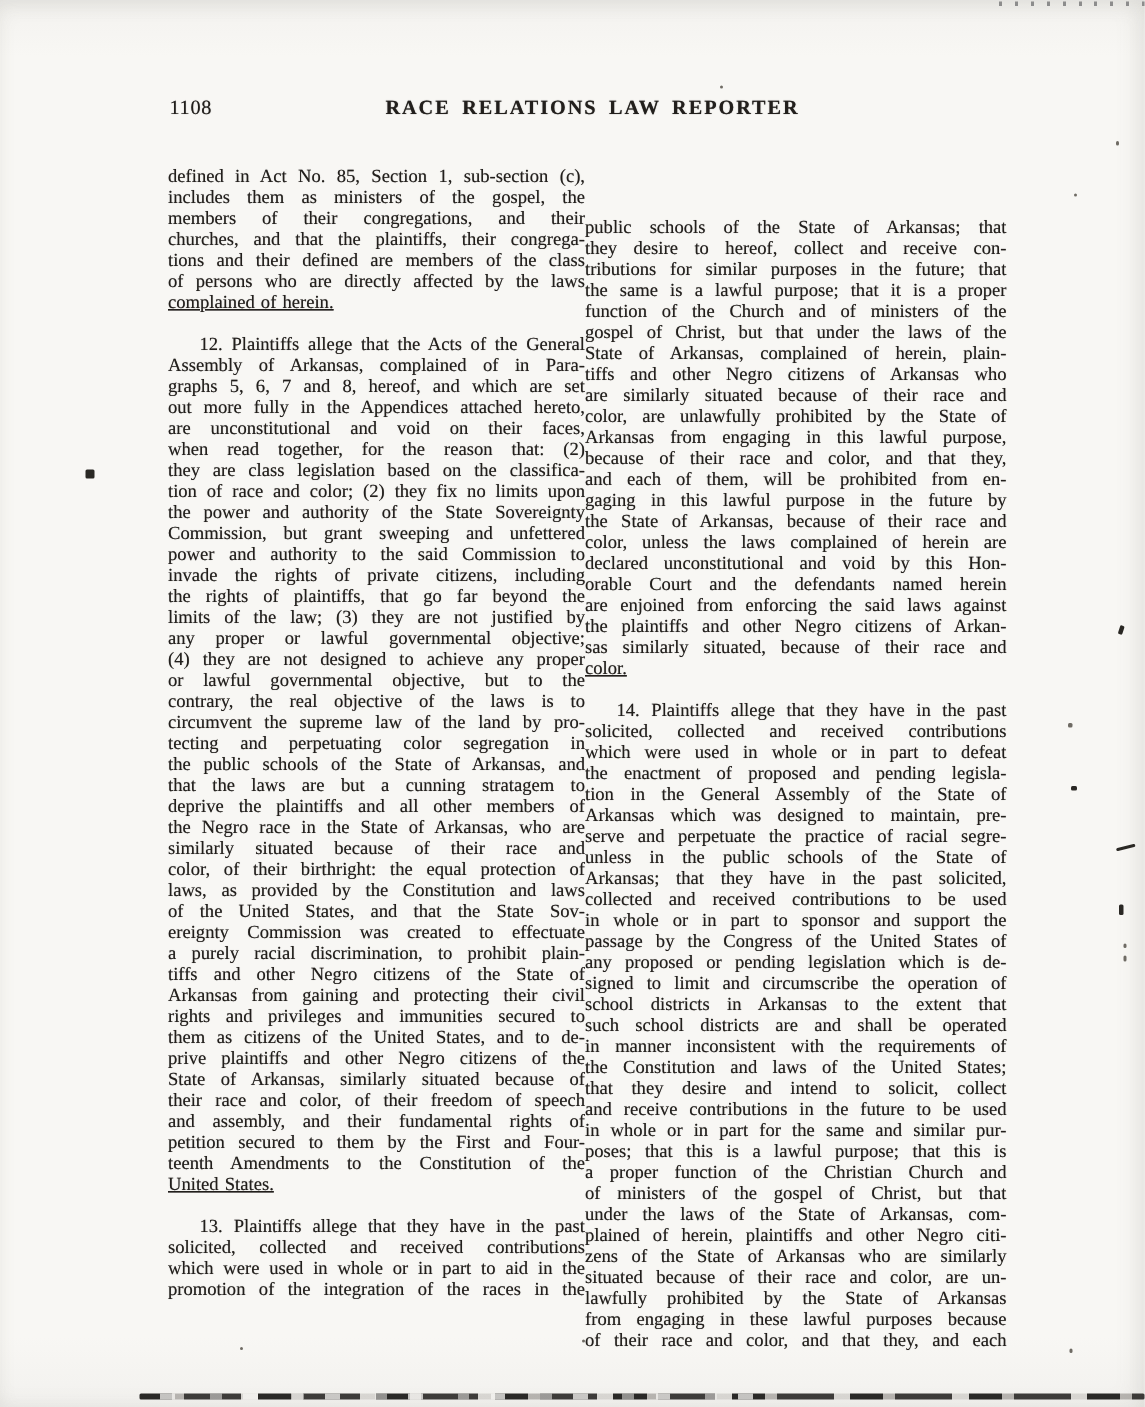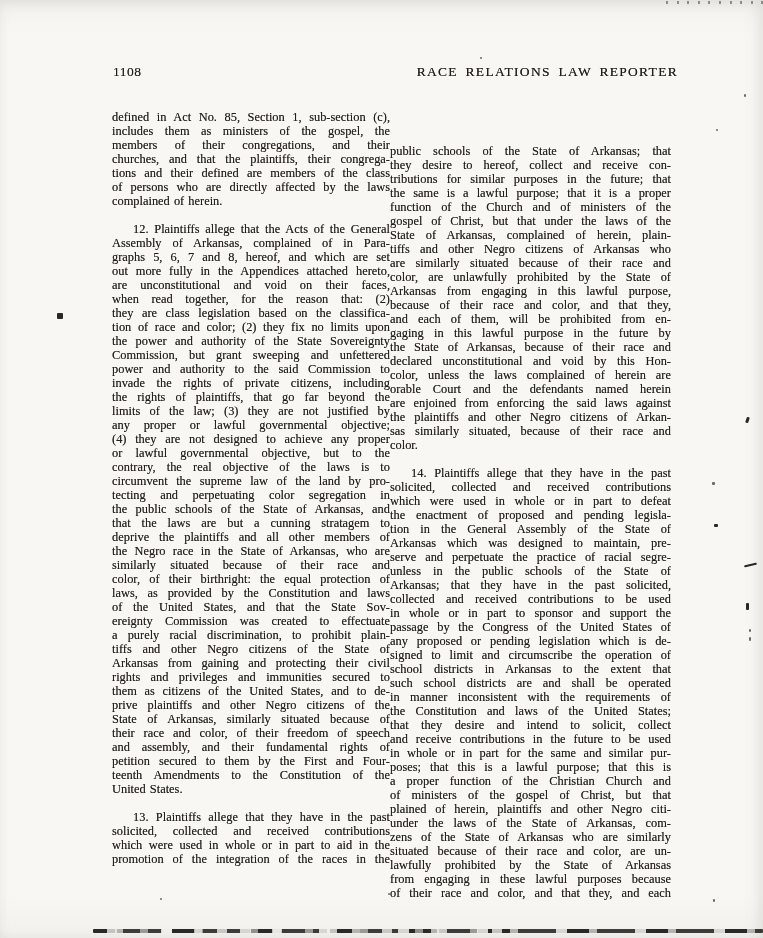--- a/index.html
+++ b/index.html
@@ -23,45 +23,46 @@
     height: 16px;
   }
   .page-number {
     position: absolute; left: 1px; top: 0;
     font-size: 13.5px;
     letter-spacing: 0.5px;
     text-shadow: 0 0 0.5px rgba(30,28,26,0.65);
   }
   .header-title {
     position: absolute; left: 0; right: 0; top: 0;
-    text-align: right;
+    text-align: center;
     font-size: 13.5px;
     letter-spacing: 1.3px;
     word-spacing: 3px;
     text-shadow: 0 0 0.6px rgba(30,28,26,0.75);
+    font-weight: bold;
   }
   
   .columns {
     position: absolute;
     left: 112px; top: 110px;
     display: flex;
     gap: 0;
   }
   .col { width: 278px; }
   .block + .block { margin-top: 14px; }
   .line {
     font-size: 12.4px;
     line-height: 14px;
     word-spacing: 1px;
     text-align: justify;
     text-align-last: justify;
     white-space: normal;
     text-shadow: 0 0 0.45px rgba(32,29,26,0.6);
   }
-  .line.end { text-align-last: left; }
+  .line.end { text-align-last: left; text-decoration: underline; }
   .line.first-indent { padding-left: 21px; }
   
   .perforation-dots {
     position: absolute;
     top: 1px; left: 666px; right: 0; height: 3px;
     background: repeating-linear-gradient(90deg, #8d8d8d 0 2px, transparent 2px 10.6px);
   }
   .bottom-streak {
     position: absolute;
     left: 93px; right: 0; top: 929px; height: 4px;
@@ -181,22 +182,22 @@
         <div class="line">gospel of Christ, but that under the laws of the</div>
         <div class="line">State of Arkansas, complained of herein, plain-</div>
         <div class="line">tiffs and other Negro citizens of Arkansas who</div>
         <div class="line">are similarly situated because of their race and</div>
         <div class="line">color, are unlawfully prohibited by the State of</div>
         <div class="line">Arkansas from engaging in this lawful purpose,</div>
         <div class="line">because of their race and color, and that they,</div>
         <div class="line">and each of them, will be prohibited from en-</div>
         <div class="line">gaging in this lawful purpose in the future by</div>
         <div class="line">the State of Arkansas, because of their race and</div>
+        <div class="line">color, unless the laws complained of herein are</div>
         <div class="line">declared unconstitutional and void by this Hon-</div>
-        <div class="line">color, unless the laws complained of herein are</div>
         <div class="line">orable Court and the defendants named herein</div>
         <div class="line">are enjoined from enforcing the said laws against</div>
         <div class="line">the plaintiffs and other Negro citizens of Arkan-</div>
         <div class="line">sas similarly situated, because of their race and</div>
         <div class="line end">color.</div>
       </div>
       <div class="block">
         <div class="line first-indent">14. Plaintiffs allege that they have in the past</div>
         <div class="line">solicited, collected and received contributions</div>
         <div class="line">which were used in whole or in part to defeat</div>
@@ -214,22 +215,22 @@
         <div class="line">school districts in Arkansas to the extent that</div>
         <div class="line">such school districts are and shall be operated</div>
         <div class="line">in manner inconsistent with the requirements of</div>
         <div class="line">the Constitution and laws of the United States;</div>
         <div class="line">that they desire and intend to solicit, collect</div>
         <div class="line">and receive contributions in the future to be used</div>
         <div class="line">in whole or in part for the same and similar pur-</div>
         <div class="line">poses; that this is a lawful purpose; that this is</div>
         <div class="line">a proper function of the Christian Church and</div>
         <div class="line">of ministers of the gospel of Christ, but that</div>
+        <div class="line">under the laws of the State of Arkansas, com-</div>
         <div class="line">plained of herein, plaintiffs and other Negro citi-</div>
-        <div class="line">under the laws of the State of Arkansas, com-</div>
         <div class="line">zens of the State of Arkansas who are similarly</div>
         <div class="line">situated because of their race and color, are un-</div>
         <div class="line">lawfully prohibited by the State of Arkansas</div>
         <div class="line">from engaging in these lawful purposes because</div>
         <div class="line">of their race and color, and that they, and each</div>
       </div>
     </div>
 </div>
 
 </body></html>

